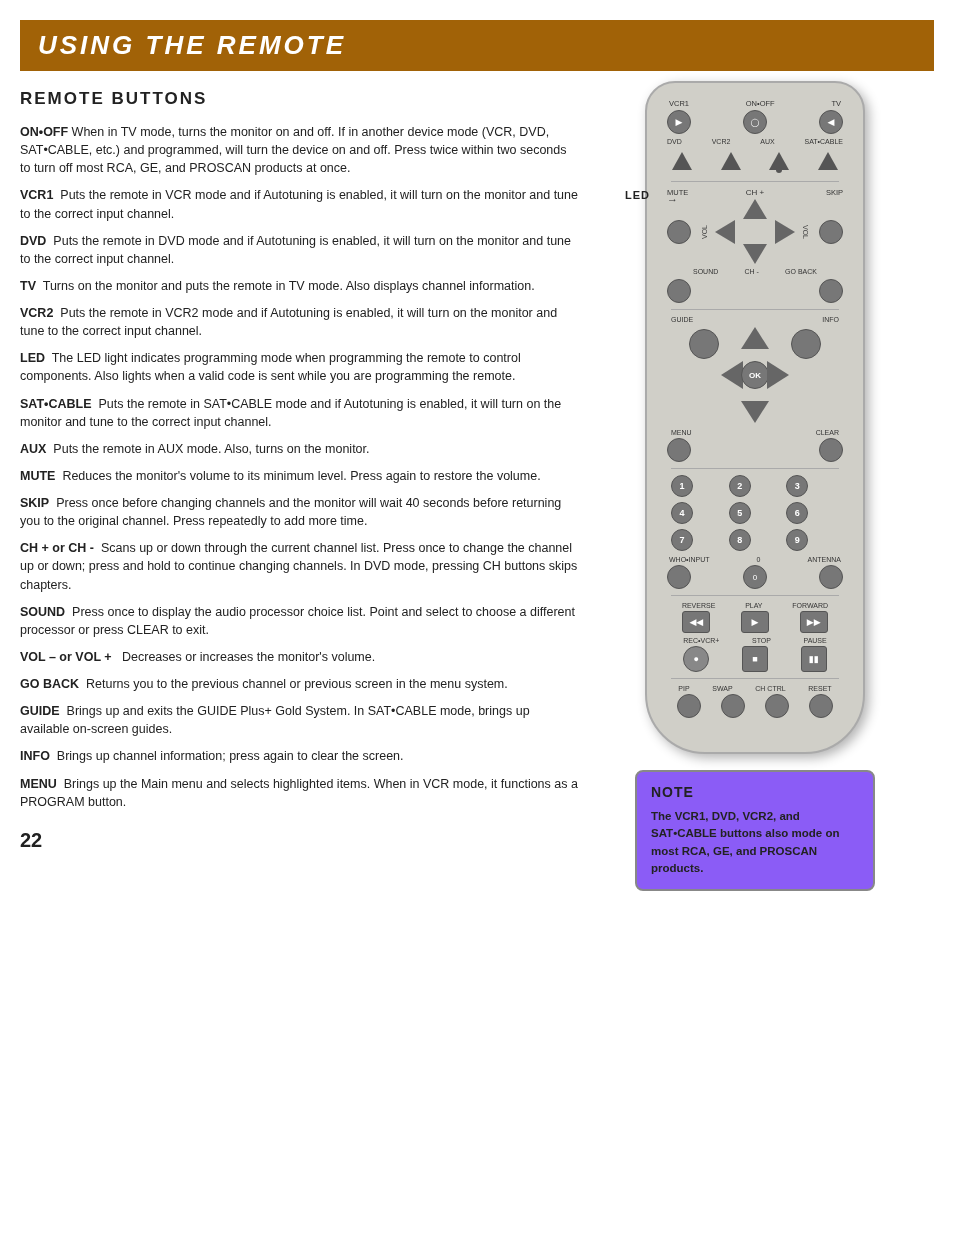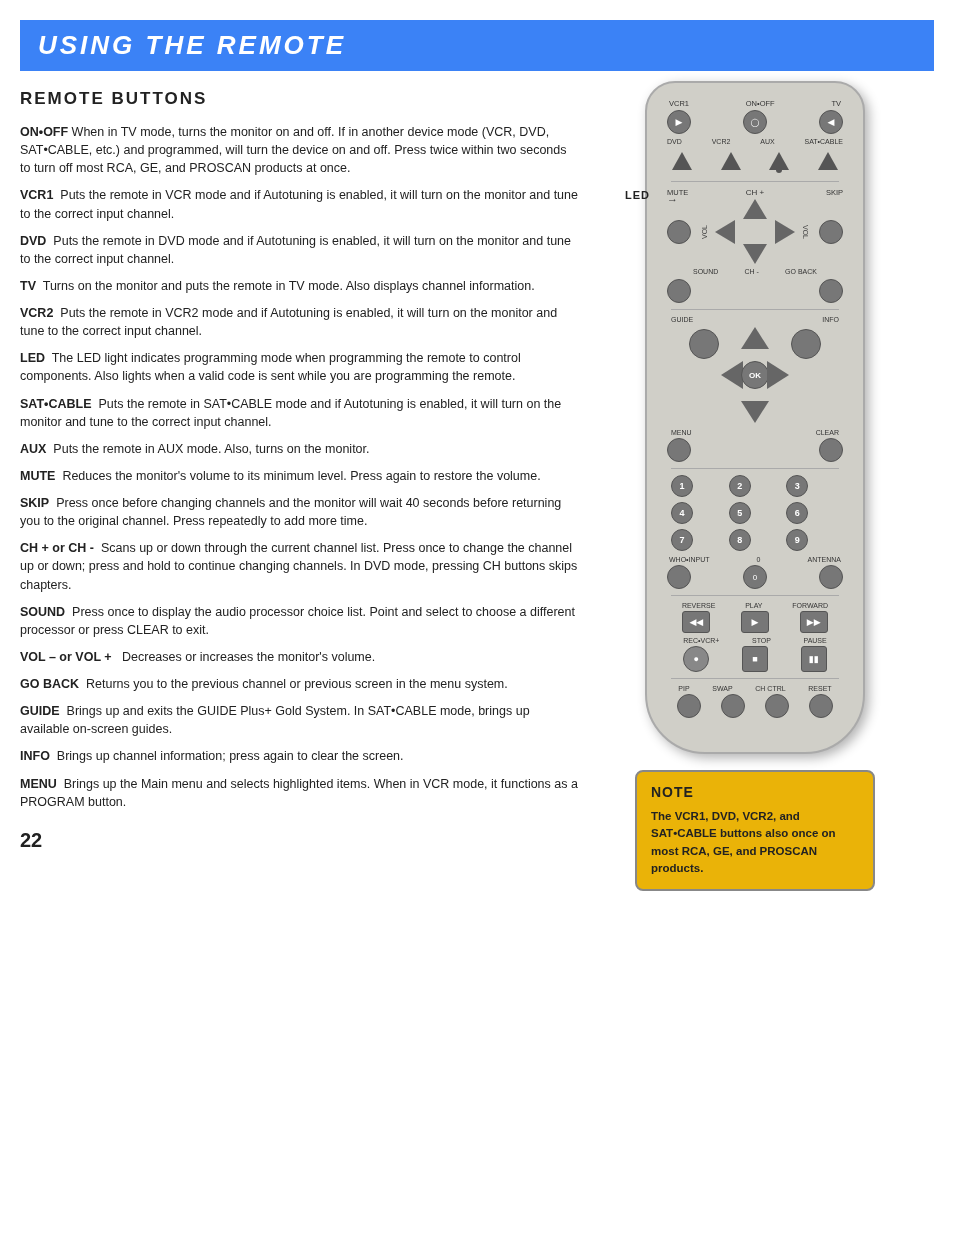--- a/index.html
+++ b/index.html
@@ -8,21 +8,21 @@
       min-height: 1235px;
       background: #fff;
       font-family: Arial, Helvetica, sans-serif;
       font-size: 13px;
       color: #222;
       position: relative;
     }
 
     
     .page-header {
-      background: #3b82f6;
+      background: #a16207;
       margin: 20px 20px 0 20px;
       padding: 10px 18px;
     }
     .page-header h1 {
       color: #fff;
       font-size: 26px;
       font-weight: 900;
       letter-spacing: 3px;
       text-transform: uppercase;
       font-style: italic;
@@ -156,21 +156,21 @@
       color: #fff;
     }
 
     
     .note-box {
       border: 2px solid #888;
       border-radius: 8px;
       padding: 12px 14px;
       width: 240px;
       margin-top: 16px;
-      background: #eab308;
+      background: #8b5cf6;
     }
     .note-box .note-title {
       font-weight: 900;
       font-size: 14px;
       margin-bottom: 8px;
       letter-spacing: 1px;
     }
     .note-box .note-text {
       font-size: 11.5px;
       line-height: 1.5;
@@ -471,18 +471,18 @@
           <div class="remote-btn-sm"></div>
           <div class="remote-btn-sm"></div>
         </div>
 
       </div>
     </div>
 
     <div class="note-box">
       <div class="note-title">NOTE</div>
       <div class="note-text">
-        <b>The VCR1, DVD, VCR2, and SAT•CABLE buttons also once on most RCA, GE, and PROSCAN products.</b>
+        <b>The VCR1, DVD, VCR2, and SAT•CABLE buttons also mode on most RCA, GE, and PROSCAN products.</b>
       </div>
     </div>
 
   </div>
 </div>
 
 </body></html>

